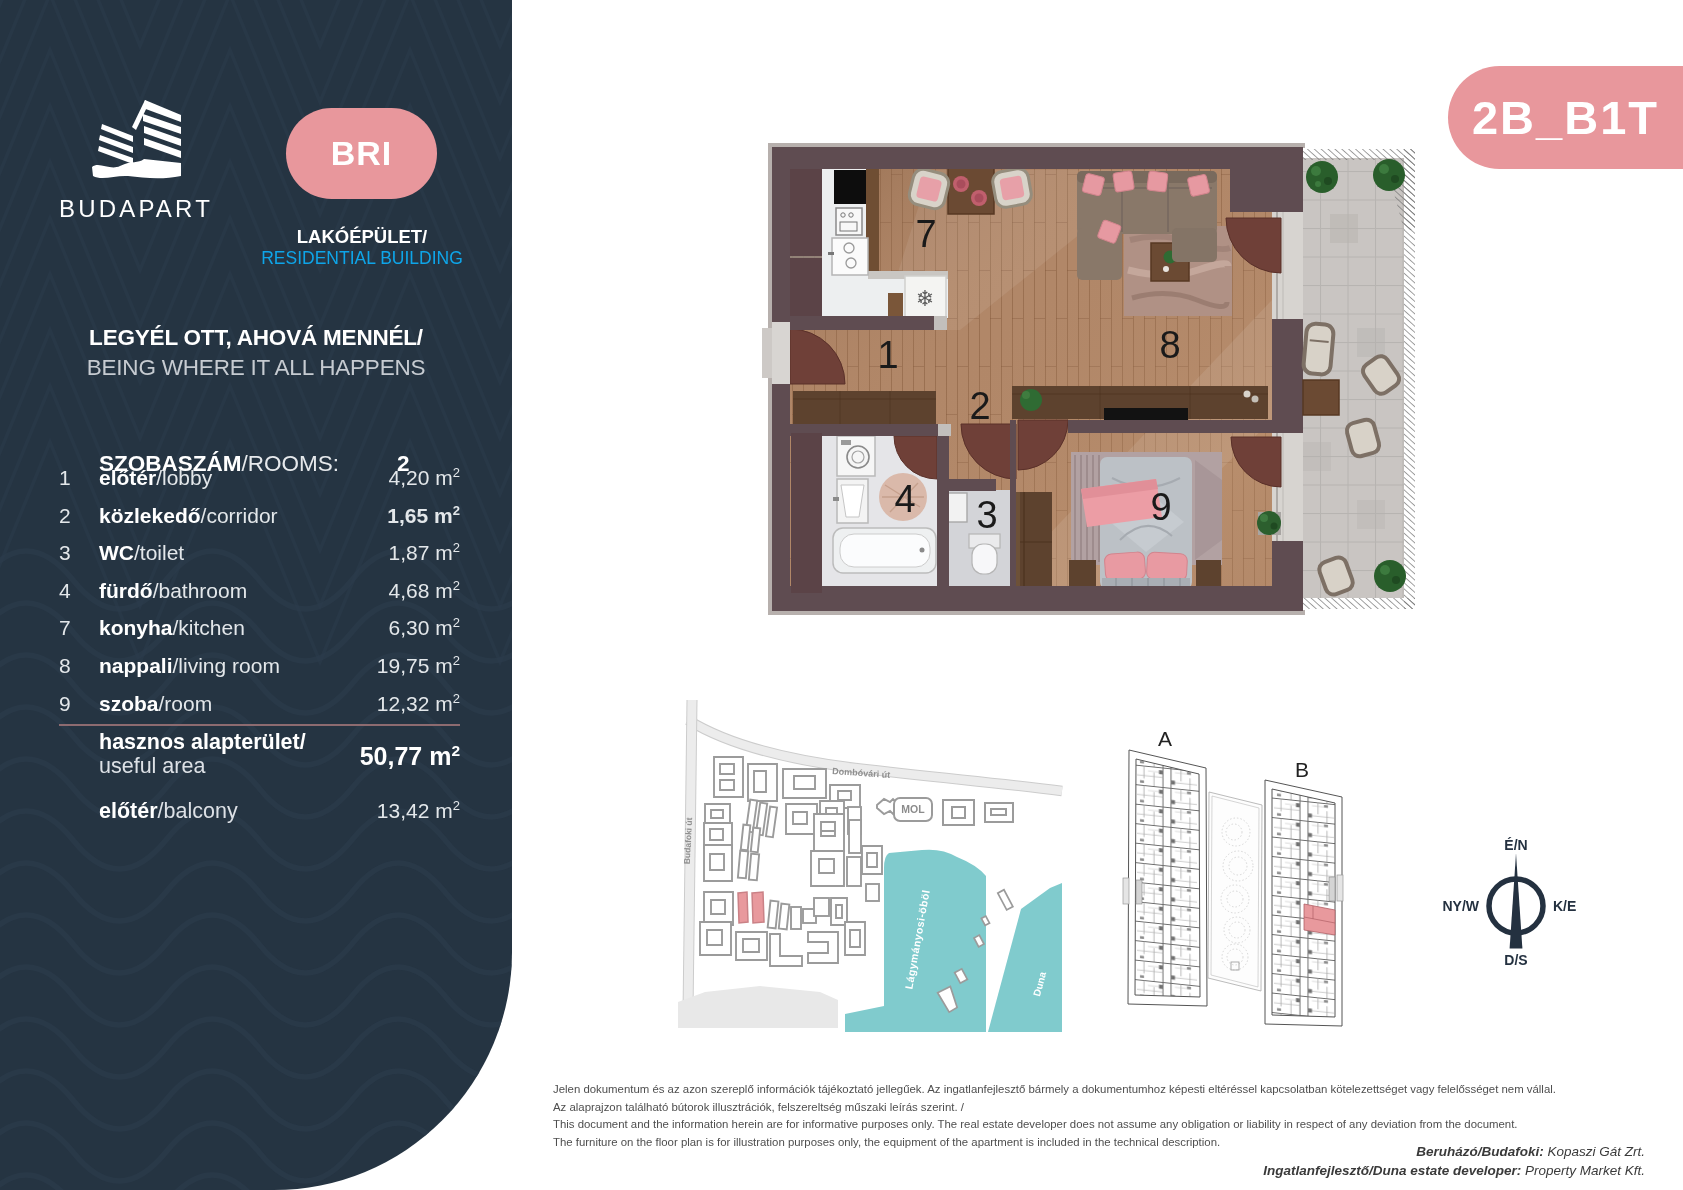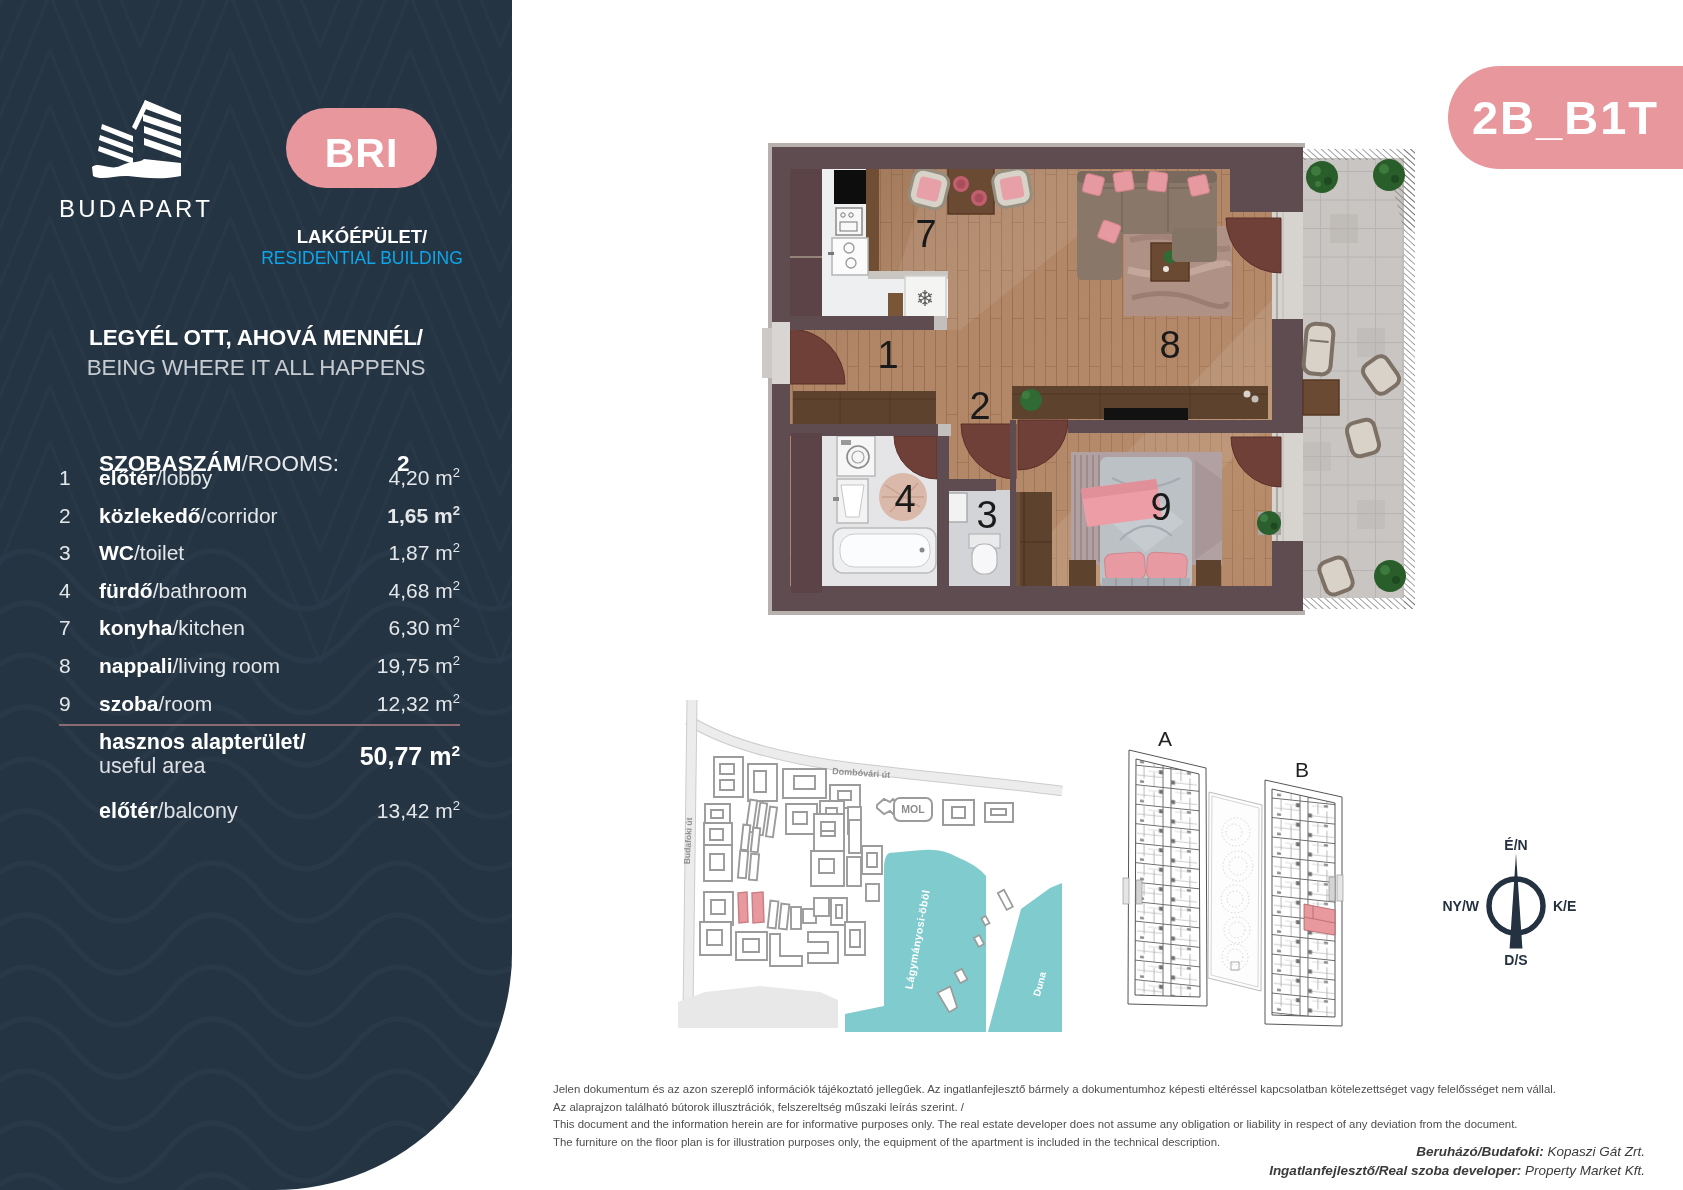--- a/index.html
+++ b/index.html
@@ -54,21 +54,21 @@
     <path d="M58,30 L95,43 L95,50 L58,37 Z"></path>
     <path d="M58,42 L95,55 L95,62 L58,49 Z"></path>
     <path d="M16,28 L47,40 L47,46 L15,33 Z"></path>
     <path d="M14,39 L47,51 L47,57 L13,44 Z"></path>
     <path d="M13,50 L47,62 L47,68 L12,55 Z"></path>
     <path d="M6,71 C13,65 24,75 34,70 C46,64 52,68 58,63 L95,67 L95,80 C76,84 58,82 42,80 C30,79 16,85 7,80 Z"></path>
   </svg>
 
   <div class="abs" style="left:30px;top:195px;width:212px;text-align:center;color:#ffffff;font-size:24px;letter-spacing:3.2px;font-weight:500;">BUDAPART</div>
 
-  <div class="abs" style="left:286px;top:108px;width:151px;height:80px;background:#e8979c;border-radius:46px;text-align:center;line-height:91px;color:#ffffff;font-size:41px;font-weight:bold;letter-spacing:1px;">BRI</div>
+  <div class="abs" style="left:286px;top:108px;width:151px;height:91px;background:#e8979c;border-radius:46px;text-align:center;line-height:91px;color:#ffffff;font-size:34px;font-weight:bold;letter-spacing:1px;">BRI</div>
 
   <div class="abs" style="left:238px;top:226px;width:248px;text-align:center;font-size:18.5px;line-height:21px;">
     <span style="color:#ffffff;font-weight:bold;">LAKÓÉPÜLET/</span><br>
     <span style="color:#0ea5e9;font-size:17.5px;">RESIDENTIAL BUILDING</span>
   </div>
 
   <div class="abs" style="left:20px;top:323px;width:472px;text-align:center;font-size:22.5px;line-height:30px;letter-spacing:-0.2px;">
     <span style="color:#ffffff;font-weight:bold;">LEGYÉL OTT, AHOVÁ MENNÉL/</span><br>
     <span style="color:#c6cbd1;">BEING WHERE IT ALL HAPPENS</span>
   </div>
@@ -639,14 +639,14 @@
 
 <div class="abs" style="left:553px;top:1081px;width:1130px;font-size:11.4px;line-height:17.6px;color:#4e4e4e;white-space:nowrap;">
 Jelen dokumentum és az azon szereplő információk tájékoztató jellegűek. Az ingatlanfejlesztő bármely a dokumentumhoz képesti eltéréssel kapcsolatban kötelezettséget vagy felelősséget nem vállal.<br>
 Az alaprajzon található bútorok illusztrációk, felszereltség műszaki leírás szerint. /<br>
 This document and the information herein are for informative purposes only. The real estate developer does not assume any obligation or liability in respect of any deviation from the document.<br>
 The furniture on the floor plan is for illustration purposes only, the equipment of the apartment is included in the technical description.
 </div>
 
 <div class="abs" style="left:1000px;top:1143px;width:645px;text-align:right;font-size:13.5px;line-height:18.5px;color:#3a3a3a;font-style:italic;">
 <b>Beruházó/Budafoki:</b> Kopaszi Gát Zrt.<br>
-<b>Ingatlanfejlesztő/Real szoba developer:</b> Property Market Kft.
+<b>Ingatlanfejlesztő/Duna estate developer:</b> Property Market Kft.
 </div>
 
 </body></html>

